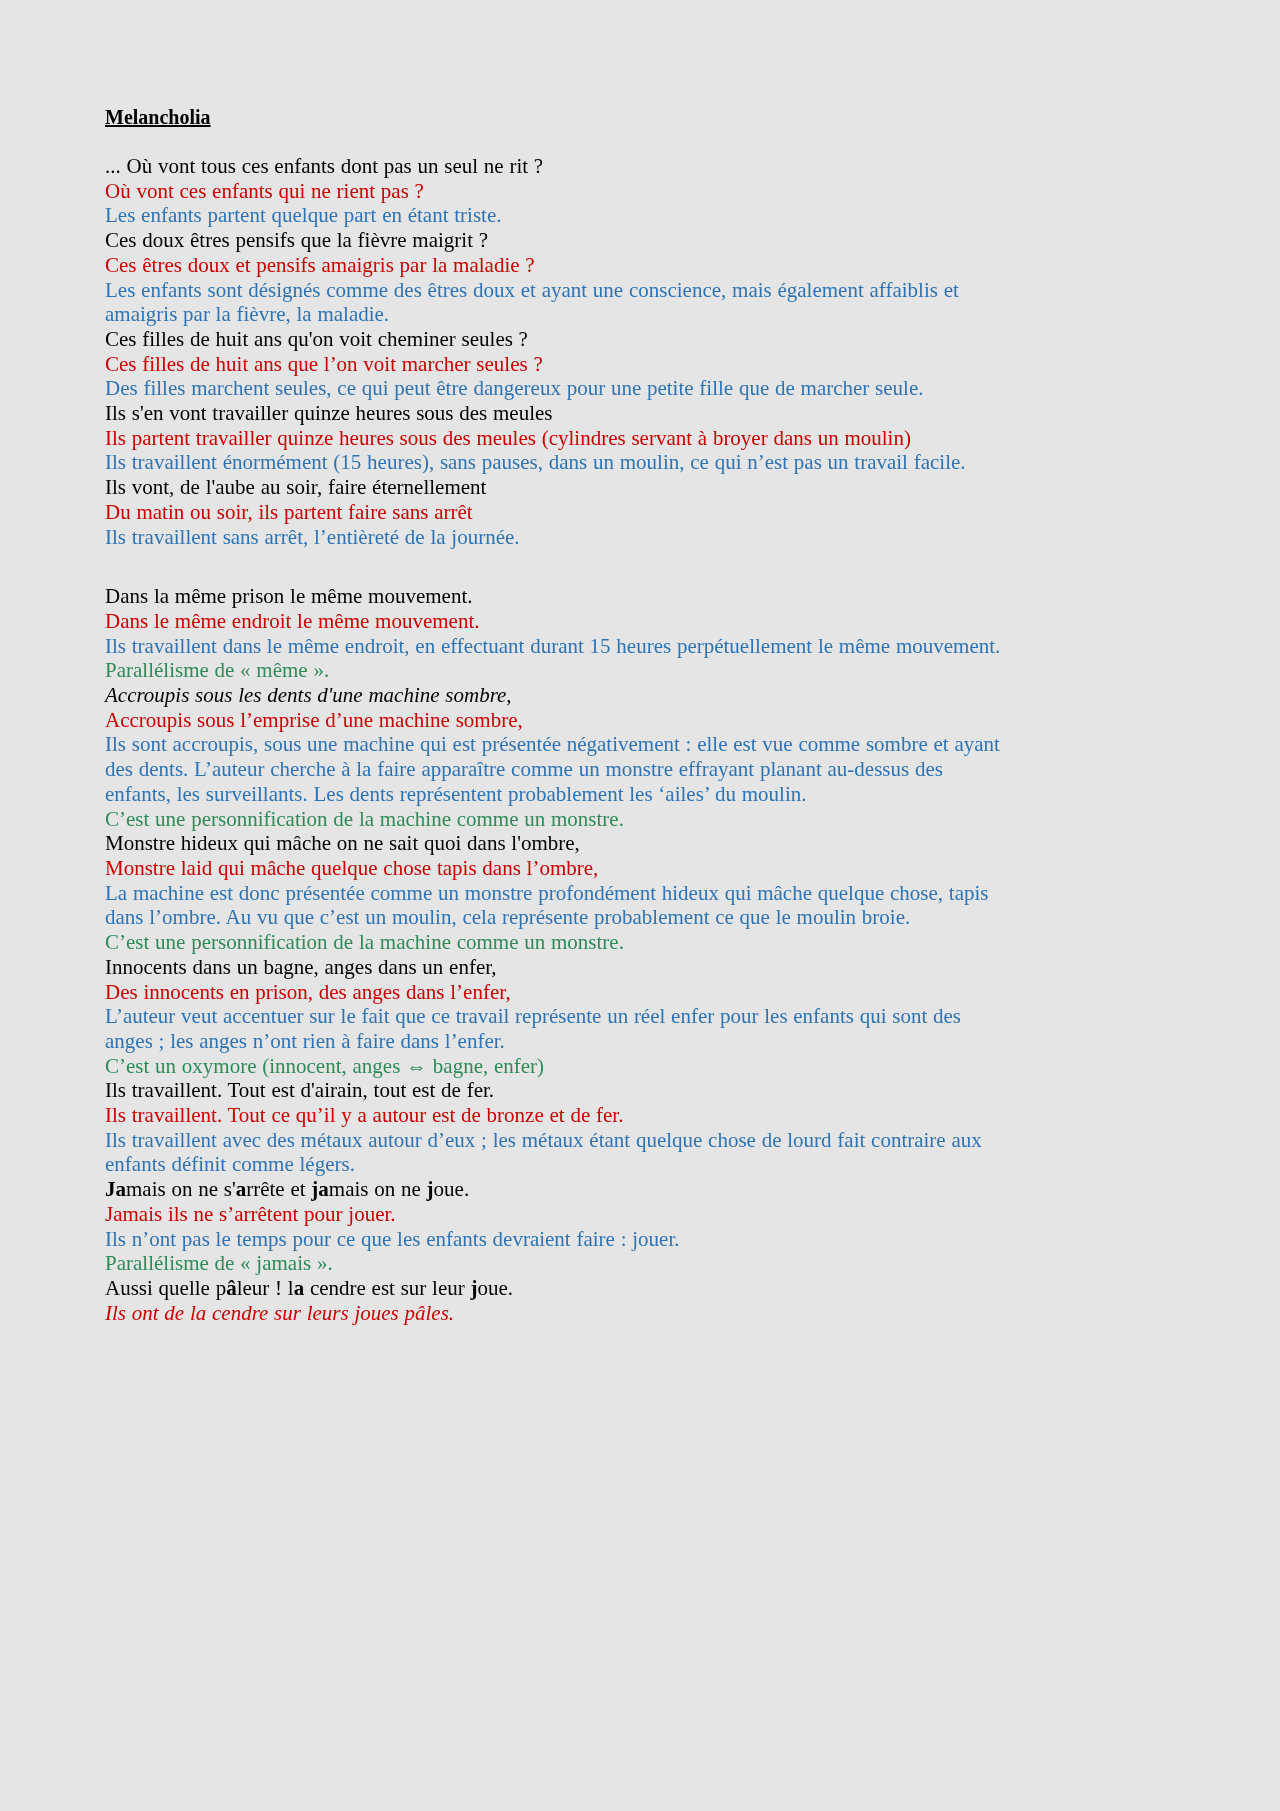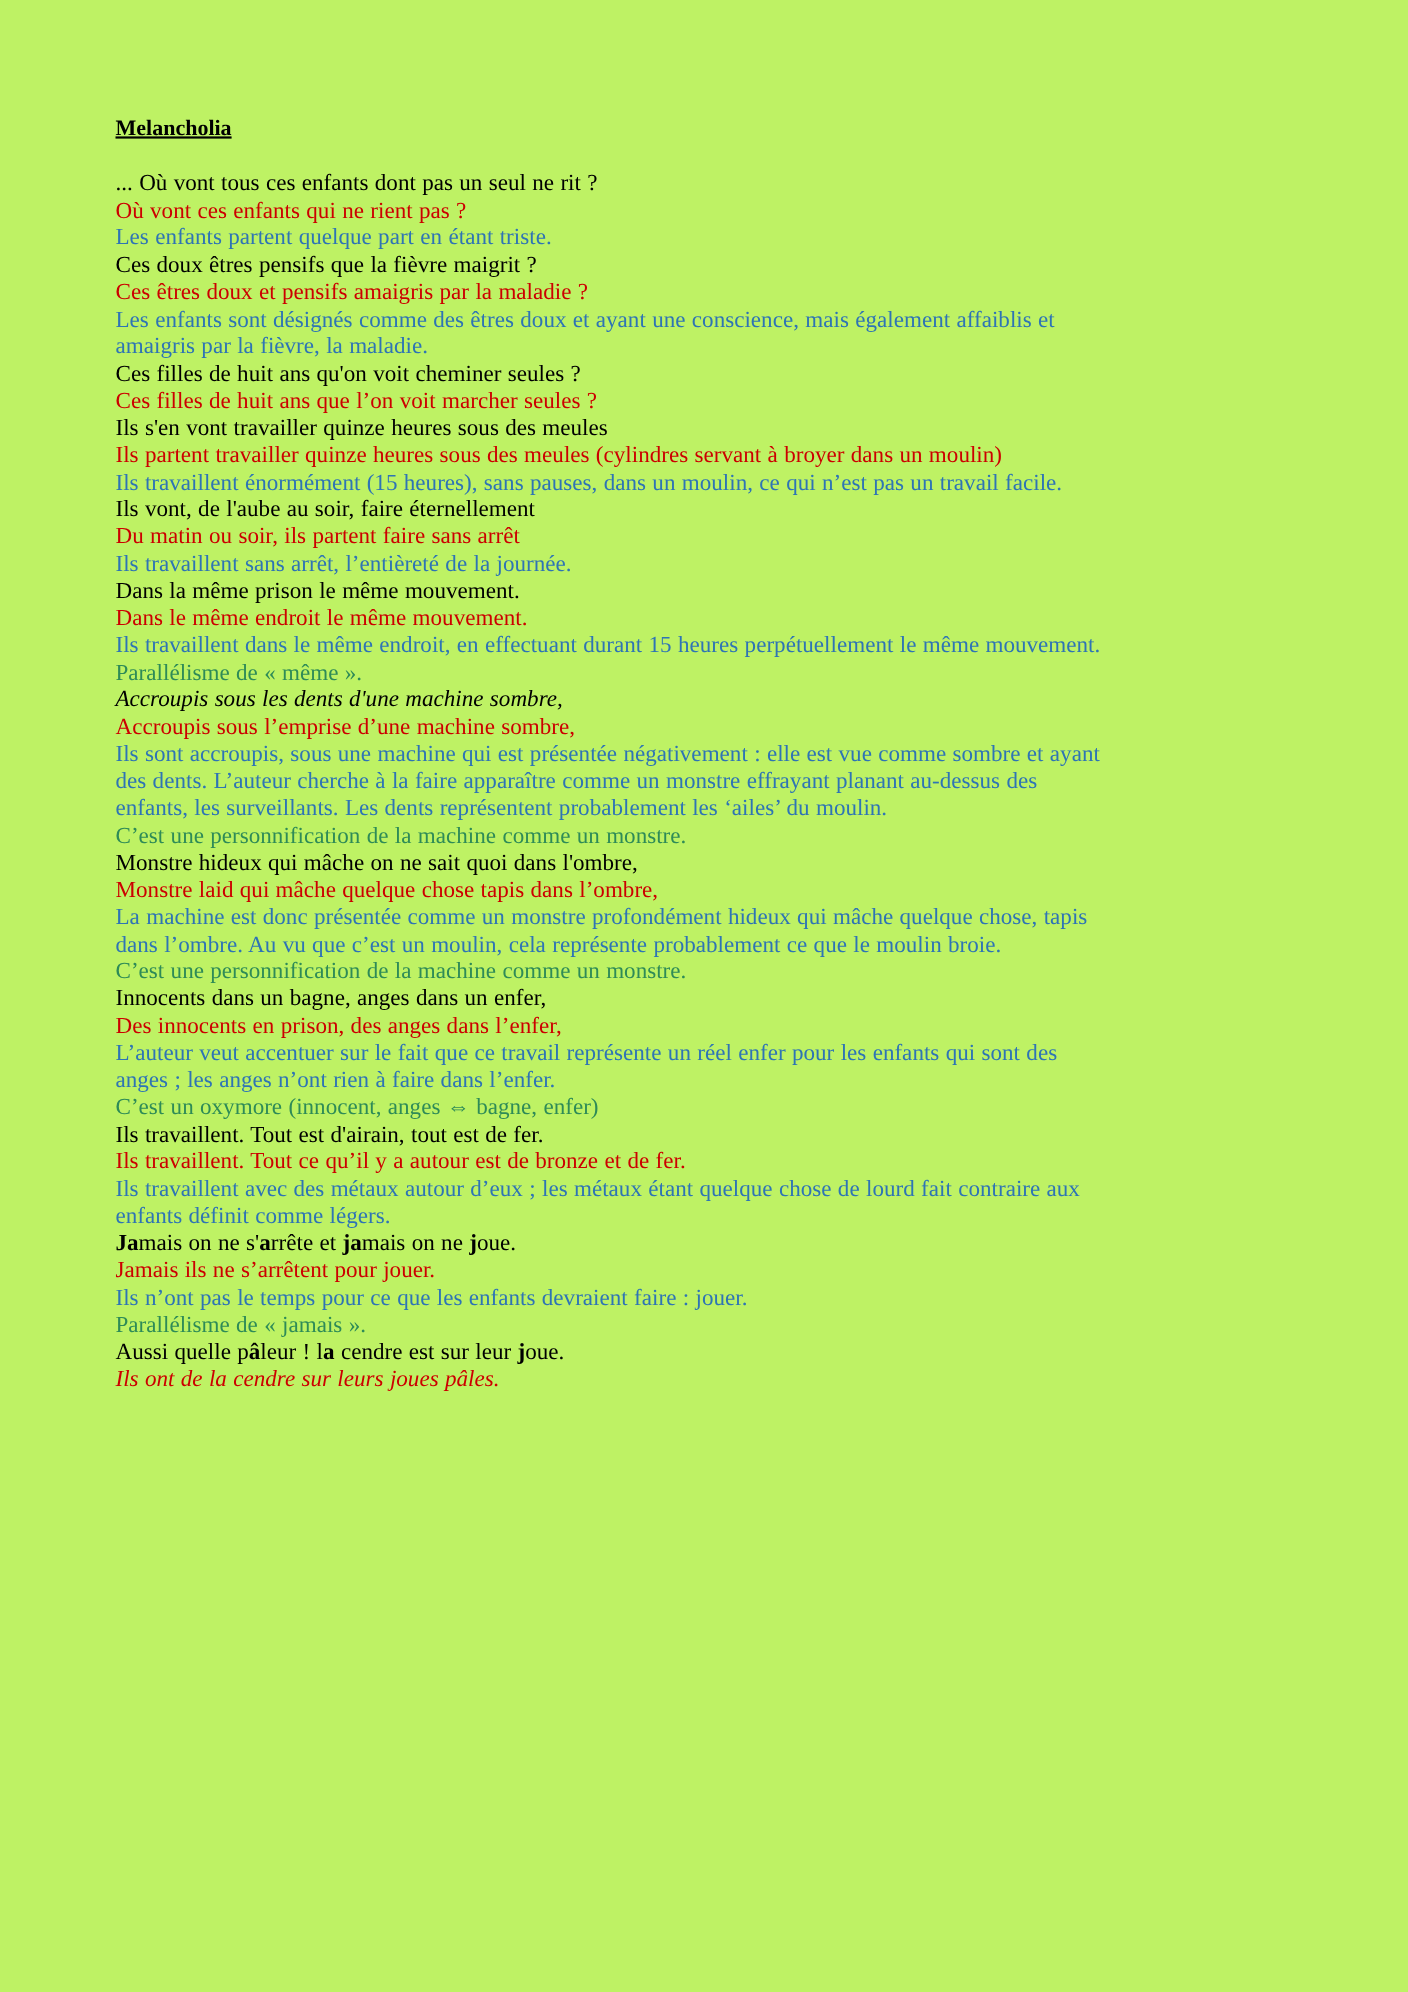--- a/index.html
+++ b/index.html
@@ -30,38 +30,39 @@
     line-height: 24.7px;
     word-spacing: 0.5px;
   }
   .bold {
     font-weight: 700;
   }
 </style>
 </head>
 <body>
 
-<div class="page" style="background: #bef264;">
+<div class="page" style="background: #e5e5e5;">
   <h1 class="title">Melancholia</h1>
   <div>
       <p class="para" style="color: rgb(0, 0, 0);"><span>... Où vont tous ces enfants dont pas un seul ne rit ?</span></p>
       <p class="para" style="color: rgb(204, 0, 0);"><span>Où vont ces enfants qui ne rient pas ?</span></p>
       <p class="para" style="color: rgb(46, 116, 181);"><span>Les enfants partent quelque part en étant triste.</span></p>
       <p class="para" style="color: rgb(0, 0, 0);"><span>Ces doux êtres pensifs que la fièvre maigrit ?</span></p>
       <p class="para" style="color: rgb(204, 0, 0);"><span>Ces êtres doux et pensifs amaigris par la maladie ?</span></p>
       <p class="para" style="color: rgb(46, 116, 181);"><span>Les enfants sont désignés comme des êtres doux et ayant une conscience, mais également affaiblis et amaigris par la fièvre, la maladie.</span></p>
       <p class="para" style="color: rgb(0, 0, 0);"><span>Ces filles de huit ans qu'on voit cheminer seules ?</span></p>
       <p class="para" style="color: rgb(204, 0, 0);"><span>Ces filles de huit ans que l’on voit marcher seules ?</span></p>
+      <p class="para" style="color: rgb(46, 116, 181);"><span>Des filles marchent seules, ce qui peut être dangereux pour une petite fille que de marcher seule.</span></p>
       <p class="para" style="color: rgb(0, 0, 0);"><span>Ils s'en vont travailler quinze heures sous des meules</span></p>
       <p class="para" style="color: rgb(204, 0, 0);"><span>Ils partent travailler quinze heures sous des meules (cylindres servant à broyer dans un moulin)</span></p>
       <p class="para" style="color: rgb(46, 116, 181);"><span>Ils travaillent énormément (15 heures), sans pauses, dans un moulin, ce qui n’est pas un travail facile.</span></p>
       <p class="para" style="color: rgb(0, 0, 0);"><span>Ils vont, de l'aube au soir, faire éternellement</span></p>
       <p class="para" style="color: rgb(204, 0, 0);"><span>Du matin ou soir, ils partent faire sans arrêt</span></p>
       <p class="para" style="color: rgb(46, 116, 181);"><span>Ils travaillent sans arrêt, l’entièreté de la journée.</span></p>
-      <p class="para" style="color: rgb(0, 0, 0);"><span>Dans la même prison le même mouvement.</span></p>
+      <p class="para" style="color: rgb(0, 0, 0); margin-top: 35px;"><span>Dans la même prison le même mouvement.</span></p>
       <p class="para" style="color: rgb(204, 0, 0);"><span>Dans le même endroit le même mouvement.</span></p>
       <p class="para" style="color: rgb(46, 116, 181);"><span>Ils travaillent dans le même endroit, en effectuant durant 15 heures perpétuellement le même mouvement.</span></p>
       <p class="para" style="color: rgb(46, 139, 87);"><span>Parallélisme de « même ».</span></p>
       <p class="para" style="color: rgb(0, 0, 0); font-style: italic;"><span>Accroupis sous les dents d'une machine sombre,</span></p>
       <p class="para" style="color: rgb(204, 0, 0);"><span>Accroupis sous l’emprise d’une machine sombre,</span></p>
       <p class="para" style="color: rgb(46, 116, 181);"><span>Ils sont accroupis, sous une machine qui est présentée négativement : elle est vue comme sombre et ayant des dents. L’auteur cherche à la faire apparaître comme un monstre effrayant planant au-dessus des enfants, les surveillants. Les dents représentent probablement les ‘ailes’ du moulin.</span></p>
       <p class="para" style="color: rgb(46, 139, 87);"><span>C’est une personnification de la machine comme un monstre.</span></p>
       <p class="para" style="color: rgb(0, 0, 0);"><span>Monstre hideux qui mâche on ne sait quoi dans l'ombre,</span></p>
       <p class="para" style="color: rgb(204, 0, 0);"><span>Monstre laid qui mâche quelque chose tapis dans l’ombre,</span></p>
       <p class="para" style="color: rgb(46, 116, 181);"><span>La machine est donc présentée comme un monstre profondément hideux qui mâche quelque chose, tapis dans l’ombre. Au vu que c’est un moulin, cela représente probablement ce que le moulin broie.</span></p>

